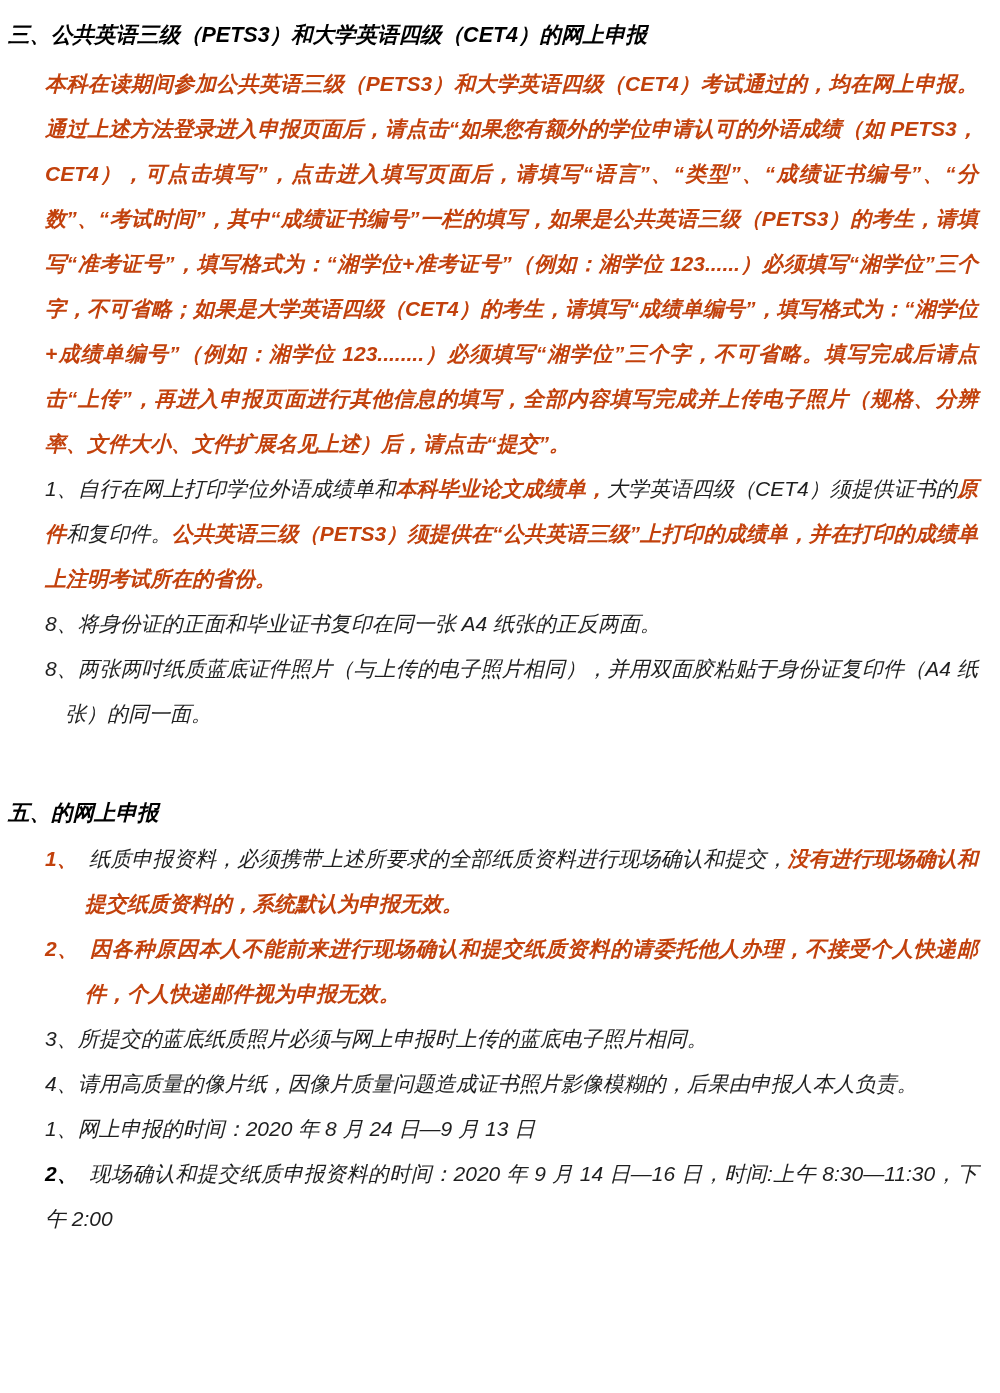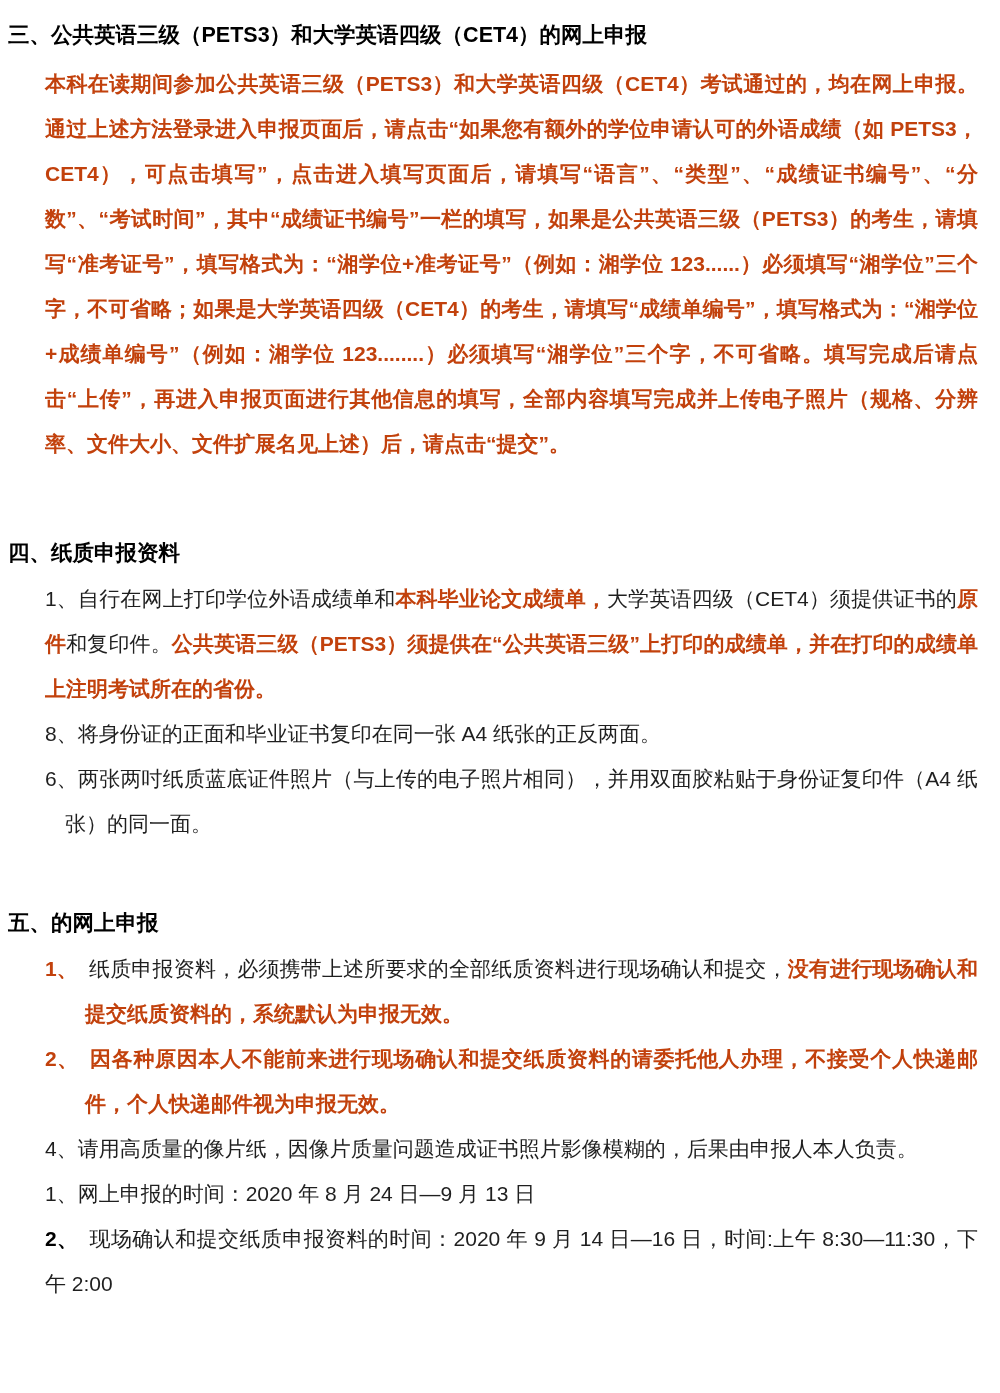--- a/index.html
+++ b/index.html
@@ -13,20 +13,21 @@
     overflow: hidden;
     font-family: "Liberation Sans", "DejaVu Sans", sans-serif;
     color: #1f1f1f;
   }
   .page {
     box-sizing: border-box;
     width: 988px;
     height: 1393px;
     padding: 13px 10px 18px 8px;
     overflow: hidden;
+    font-style: italic;
   }
   .heading {
     font-size: 21.5px;
     line-height: 45px;
     font-weight: bold;
     color: #000000;
     white-space: nowrap;
   }
   .para {
     font-size: 21px;
@@ -67,34 +68,34 @@
 </style>
 </head>
 <body>
 
 <div class="page">
 
   <div class="heading">三、公共英语三级（PETS3）和大学英语四级（CET4）的网上申报</div>
 
   <p class="para intro-para">本科在读期间参加公共英语三级（PETS3）和大学英语四级（CET4）考试通过的，均在网上申报。通过上述方法登录进入申报页面后，请点击“如果您有额外的学位申请认可的外语成绩（如 PETS3，CET4），可点击填写”，点击进入填写页面后，请填写“语言”、“类型”、“成绩证书编号”、“分数”、“考试时间”，其中“成绩证书编号”一栏的填写，如果是公共英语三级（PETS3）的考生，请填写“准考证号”，填写格式为：“湘学位+准考证号”（例如：湘学位 123......）必须填写“湘学位”三个字，不可省略；如果是大学英语四级（CET4）的考生，请填写“成绩单编号”，填写格式为：“湘学位+成绩单编号”（例如：湘学位 123........）必须填写“湘学位”三个字，不可省略。填写完成后请点击“上传”，再进入申报页面进行其他信息的填写，全部内容填写完成并上传电子照片（规格、分辨率、文件大小、文件扩展名见上述）后，请点击“提交”。</p>
 
-  <div class="heading sec-gap-lg">四、纸质申报资料</div>
 
   <p class="para item"><span>1、自行在网上打印学位外语成绩单和</span><span class="red">本科毕业论文成绩单，</span><span>大学英语四级（CET4）须提供证书的</span><span class="red">原件</span><span>和复印件。</span><span class="red">公共英语三级（PETS3）须提供在“公共英语三级”上打印的成绩单，并在打印的成绩单上注明考试所在的省份。</span></p>
 
   <p class="para item">8、将身份证的正面和毕业证书复印在同一张 A4 纸张的正反两面。</p>
 
-  <p class="para item hang-20">6、两张两吋纸质蓝底证件照片（与上传的电子照片相同），并用双面胶粘贴于身份证复印件（A4 纸张）的同一面。</p>
+  <p class="para item hang-20">8、两张两吋纸质蓝底证件照片（与上传的电子照片相同），并用双面胶粘贴于身份证复印件（A4 纸张）的同一面。</p>
 
   <div class="heading sec-gap">五、的网上申报</div>
 
   <p class="para item hang-40"><span class="red marker">1、</span><span>纸质申报资料，必须携带上述所要求的全部纸质资料进行现场确认和提交，</span><span class="red">没有进行现场确认和提交纸质资料的，系统默认为申报无效。</span></p>
 
   <p class="para item hang-40"><span class="red marker">2、</span><span class="red">因各种原因本人不能前来进行现场确认和提交纸质资料的请委托他人办理，不接受个人快递邮件，个人快递邮件视为申报无效。</span></p>
 
+  <p class="para item hang-40">3、所提交的蓝底纸质照片必须与网上申报时上传的蓝底电子照片相同。</p>
 
   <p class="para item hang-40">4、请用高质量的像片纸，因像片质量问题造成证书照片影像模糊的，后果由申报人本人负责。</p>
 
 
   <p class="para item">1、网上申报的时间：2020 年 8 月 24 日—9 月 13 日</p>
 
   <p class="para item"><span class="bold-black marker">2、</span><span>现场确认和提交纸质申报资料的时间：2020 年 9 月 14 日—16 日，时间:上午 8:30—11:30，下午 2:00</span></p>
 
 </div>
 

